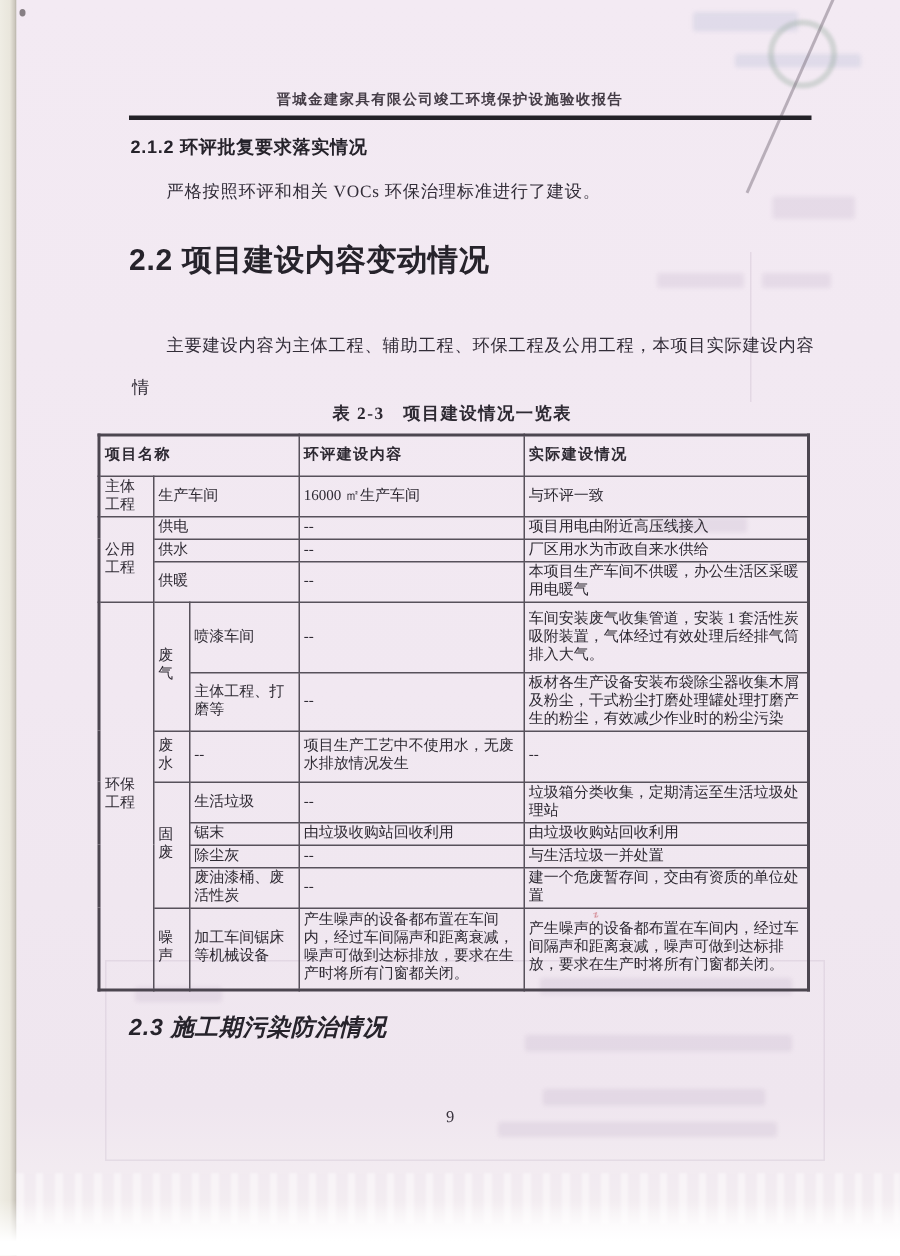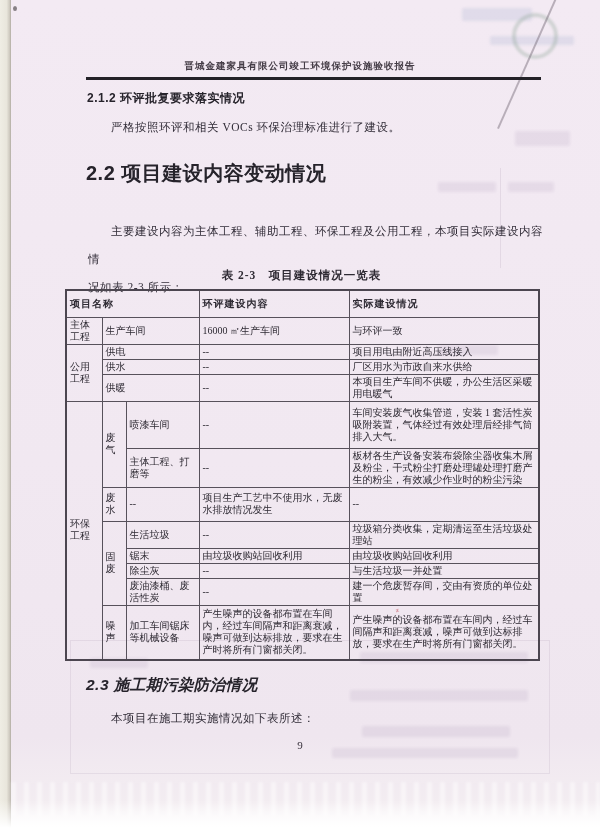--- a/index.html
+++ b/index.html
@@ -83,21 +83,20 @@
 
   <div class="header-title">晋城金建家具有限公司竣工环境保护设施验收报告</div>
   <div class="header-rule"></div>
 
   <div class="h-sub h212">2.1.2 环评批复要求落实情况</div>
   <div class="para p212">严格按照环评和相关 VOCs 环保治理标准进行了建设。</div>
 
   <div class="h-sub h22">2.2 项目建设内容变动情况</div>
   <div class="para p22">
     <div class="l1">主要建设内容为主体工程、辅助工程、环保工程及公用工程，本项目实际建设内容情</div>
-    <div class="l2">况如表 2-3 所示：</div>
   </div>
 
   <div class="tcaption">表 2-3　项目建设情况一览表</div>
 
   <table class="ctable">
     <colgroup>
       <col style="width:36px">
         <col style="width:24px">
         <col style="width:73px">
       <col style="width:150px">
@@ -175,19 +174,18 @@
       <td>加工车间锯床等机械设备</td>
       <td>产生噪声的设备都布置在车间内，经过车间隔声和距离衰减，噪声可做到达标排放，要求在生产时将所有门窗都关闭。</td>
       <td>产生噪声的设备都布置在车间内，经过车间隔声和距离衰减，噪声可做到达标排放，要求在生产时将所有门窗都关闭。</td>
     </tr>
   </tbody>
     </table>
 
   <div class="red-mark">ᶻ</div>
 
   <div class="h-sub h23">2.3 施工期污染防治情况</div>
-  <div class="para p23">本项目在施工期实施情况如下表所述：</div>
 
   <div class="page-num">9</div>
 
   <div class="streaks"></div>
   <div class="bottom-fade"></div>
 </div>
 
 </body></html>

